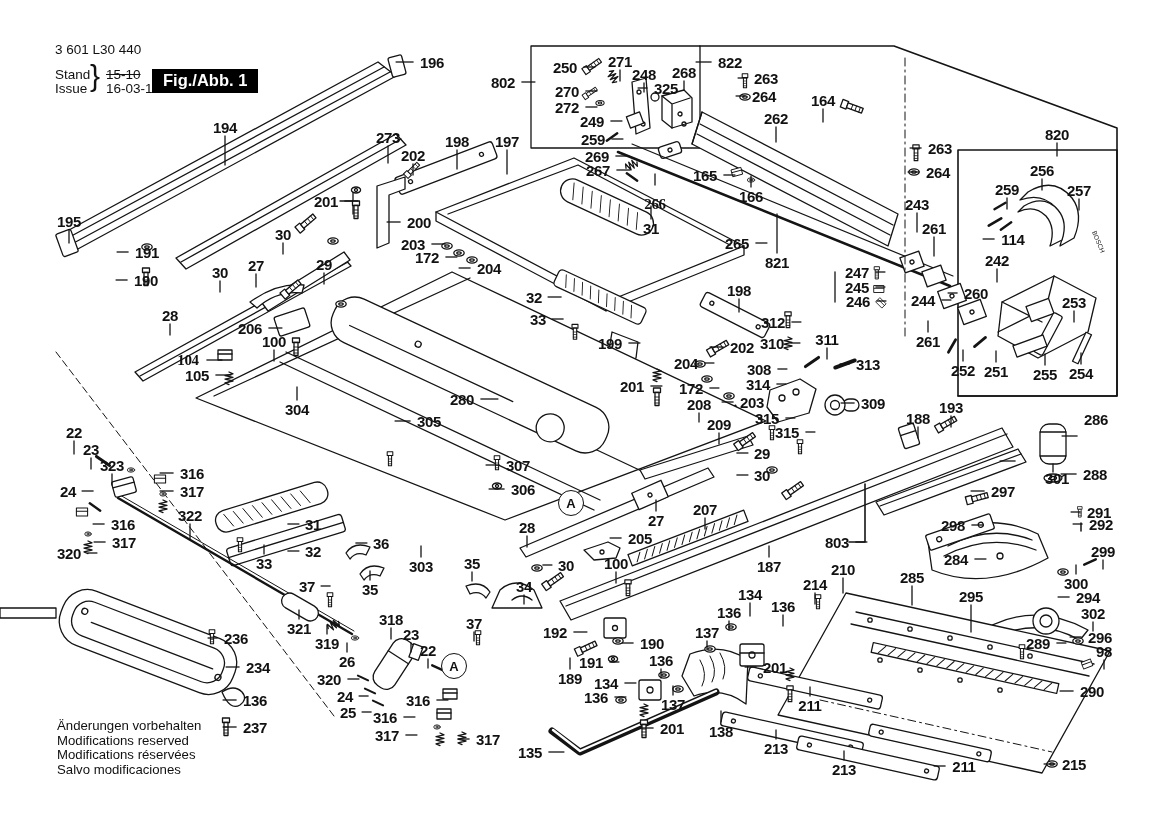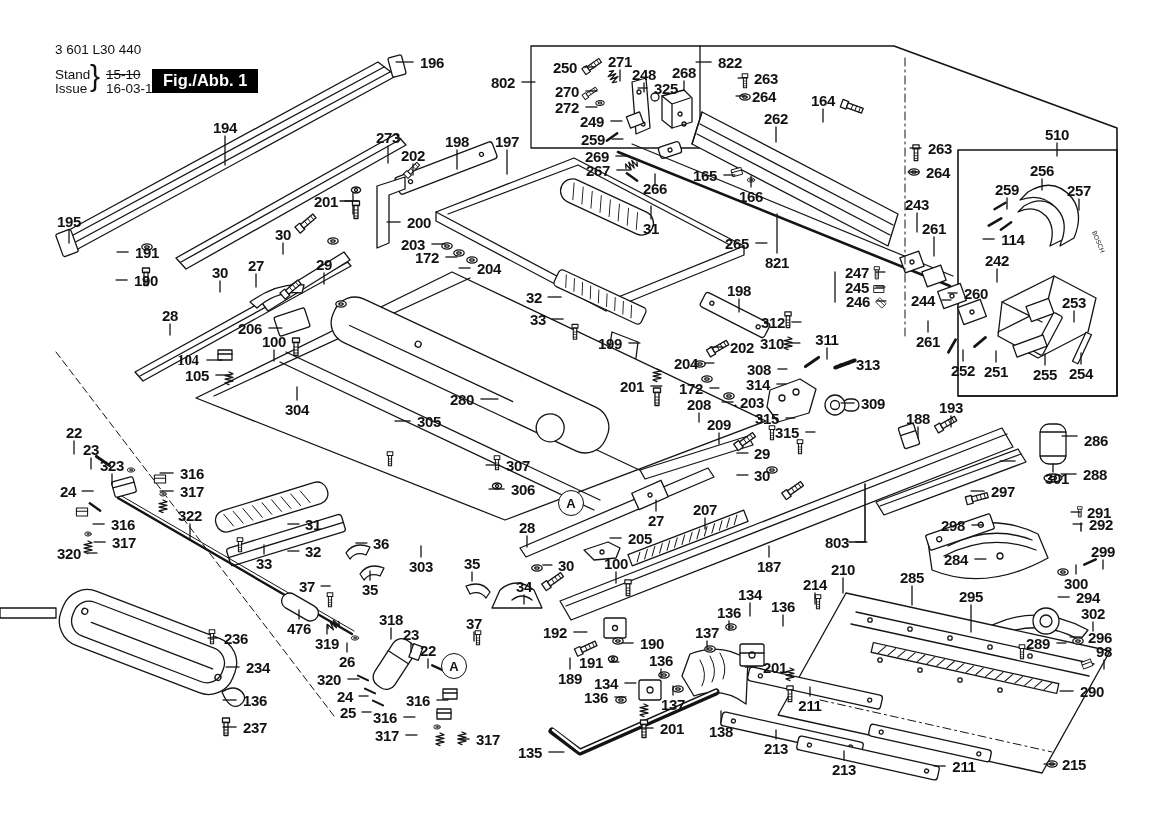--- a/index.html
+++ b/index.html
@@ -701,21 +701,21 @@
       <div class="plabel" style="left: 686px; top: 363px;">204</div>
       <div class="plabel" style="left: 691px; top: 388px;">172</div>
       <div class="plabel" style="left: 752px; top: 402px;">203</div>
       <div class="plabel" style="left: 632px; top: 386px;">201</div>
       <div class="plabel" style="left: 699px; top: 404px;">208</div>
       <div class="plabel" style="left: 719px; top: 424px;">209</div>
       <div class="plabel" style="left: 518px; top: 465px;">307</div>
       <div class="plabel" style="left: 523px; top: 489px;">306</div>
       <div class="plabel" style="left: 737px; top: 243px;">265</div>
       <div class="plabel" style="left: 777px; top: 262px;">821</div>
-      <div class="plabel" style="left: 655px; top: 188px;">266</div>
+      <div class="plabel" style="left: 655px; top: 204px; font-family: Liberation Serif, serif;">266</div>
       <div class="plabel" style="left: 598px; top: 170px;">267</div>
       <div class="plabel" style="left: 597px; top: 156px;">269</div>
       <div class="plabel" style="left: 593px; top: 139px;">259</div>
       <div class="plabel" style="left: 592px; top: 121px;">249</div>
       <div class="plabel" style="left: 567px; top: 107px;">272</div>
       <div class="plabel" style="left: 567px; top: 91px;">270</div>
       <div class="plabel" style="left: 565px; top: 67px;">250</div>
       <div class="plabel" style="left: 620px; top: 61px;">271</div>
       <div class="plabel" style="left: 644px; top: 74px;">248</div>
       <div class="plabel" style="left: 684px; top: 72px;">268</div>
@@ -725,21 +725,21 @@
       <div class="plabel" style="left: 766px; top: 78px;">263</div>
       <div class="plabel" style="left: 764px; top: 96px;">264</div>
       <div class="plabel" style="left: 823px; top: 100px;">164</div>
       <div class="plabel" style="left: 776px; top: 118px;">262</div>
       <div class="plabel" style="left: 705px; top: 175px;">165</div>
       <div class="plabel" style="left: 751px; top: 196px;">166</div>
       <div class="plabel" style="left: 940px; top: 148px;">263</div>
       <div class="plabel" style="left: 938px; top: 172px;">264</div>
       <div class="plabel" style="left: 917px; top: 204px;">243</div>
       <div class="plabel" style="left: 934px; top: 228px;">261</div>
-      <div class="plabel" style="left: 1057px; top: 134px;">510</div>
+      <div class="plabel" style="left: 1057px; top: 134px;">820</div>
       <div class="plabel" style="left: 1042px; top: 170px;">256</div>
       <div class="plabel" style="left: 1007px; top: 189px;">259</div>
       <div class="plabel" style="left: 1079px; top: 190px;">257</div>
       <div class="plabel" style="left: 1013px; top: 239px;">114</div>
       <div class="plabel" style="left: 997px; top: 260px;">242</div>
       <div class="plabel" style="left: 857px; top: 272px;">247</div>
       <div class="plabel" style="left: 857px; top: 287px;">245</div>
       <div class="plabel" style="left: 858px; top: 301px;">246</div>
       <div class="plabel" style="left: 923px; top: 300px;">244</div>
       <div class="plabel" style="left: 976px; top: 293px;">260</div>
@@ -756,21 +756,21 @@
       <div class="plabel" style="left: 868px; top: 364px;">313</div>
       <div class="plabel" style="left: 758px; top: 384px;">314</div>
       <div class="plabel" style="left: 873px; top: 403px;">309</div>
       <div class="plabel" style="left: 767px; top: 418px;">315</div>
       <div class="plabel" style="left: 787px; top: 432px;">315</div>
       <div class="plabel" style="left: 918px; top: 418px;">188</div>
       <div class="plabel" style="left: 951px; top: 407px;">193</div>
       <div class="plabel" style="left: 762px; top: 453px;">29</div>
       <div class="plabel" style="left: 762px; top: 475px;">30</div>
       <div class="plabel" style="left: 1034px; top: 478px; margin-left: 23px;">301</div>
-      <div class="plabel" style="left: 1096px; top: 440px;">286</div>
+      <div class="plabel" style="left: 1096px; top: 419px;">286</div>
       <div class="plabel" style="left: 1095px; top: 474px;">288</div>
       <div class="plabel" style="left: 1003px; top: 491px;">297</div>
       <div class="plabel" style="left: 953px; top: 525px;">298</div>
       <div class="plabel" style="left: 1099px; top: 512px;">291</div>
       <div class="plabel" style="left: 1101px; top: 524px;">292</div>
       <div class="plabel" style="left: 956px; top: 559px;">284</div>
       <div class="plabel" style="left: 1103px; top: 551px;">299</div>
       <div class="plabel" style="left: 1076px; top: 583px;">300</div>
       <div class="plabel" style="left: 1088px; top: 597px;">294</div>
       <div class="plabel" style="left: 1093px; top: 613px;">302</div>
@@ -831,21 +831,21 @@
       <div class="plabel" style="left: 428px; top: 650px;">22</div>
       <div class="plabel" style="left: 418px; top: 700px;">316</div>
       <div class="plabel" style="left: 385px; top: 717px;">316</div>
       <div class="plabel" style="left: 387px; top: 735px;">317</div>
       <div class="plabel" style="left: 488px; top: 739px;">317</div>
       <div class="plabel" style="left: 329px; top: 679px;">320</div>
       <div class="plabel" style="left: 345px; top: 696px;">24</div>
       <div class="plabel" style="left: 348px; top: 712px;">25</div>
       <div class="plabel" style="left: 347px; top: 661px;">26</div>
       <div class="plabel" style="left: 327px; top: 643px;">319</div>
-      <div class="plabel" style="left: 299px; top: 628px;">476</div>
+      <div class="plabel" style="left: 299px; top: 628px;">321</div>
       <div class="plabel" style="left: 236px; top: 638px;">236</div>
       <div class="plabel" style="left: 258px; top: 667px;">234</div>
       <div class="plabel" style="left: 255px; top: 700px;">136</div>
       <div class="plabel" style="left: 255px; top: 727px;">237</div>
       <div class="plabel" style="left: 776px; top: 748px;">213</div>
       <div class="plabel" style="left: 844px; top: 769px;">213</div>
       <div class="plabel" style="left: 810px; top: 705px;">211</div>
       <div class="plabel" style="left: 964px; top: 766px;">211</div>
       <div class="plabel" style="left: 1074px; top: 764px;">215</div>
       <div class="acircle" style="left: 571px; top: 503px;">A</div>
@@ -853,13 +853,19 @@
     </div>
 
   <div class="hdr" style="left:55px;top:42px;">3 601 L30 440</div>
   <div class="hdr" style="left:55px;top:67px;">Stand</div>
   <div class="hdr" style="left:55px;top:81px;">Issue</div>
   <div class="hdr" id="hdr-brace" style="left:90px;top:61px;">}</div>
   <div class="hdr strike" style="left:106px;top:67px;">15-10</div>
   <div class="hdr" style="left:106px;top:81px;">16-03-10</div>
   <div id="fig-badge">Fig./Abb. 1</div>
 
+  <div id="footer">
+    <div>Änderungen vorbehalten</div>
+    <div>Modifications reserved</div>
+    <div>Modifications réservées</div>
+    <div>Salvo modificaciones</div>
+  </div>
 </div>
 
 </body></html>

